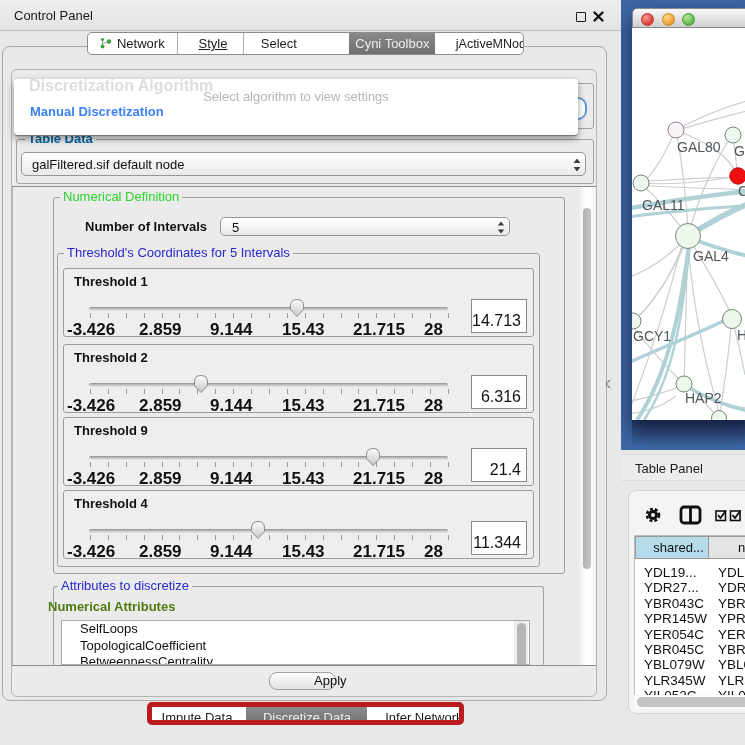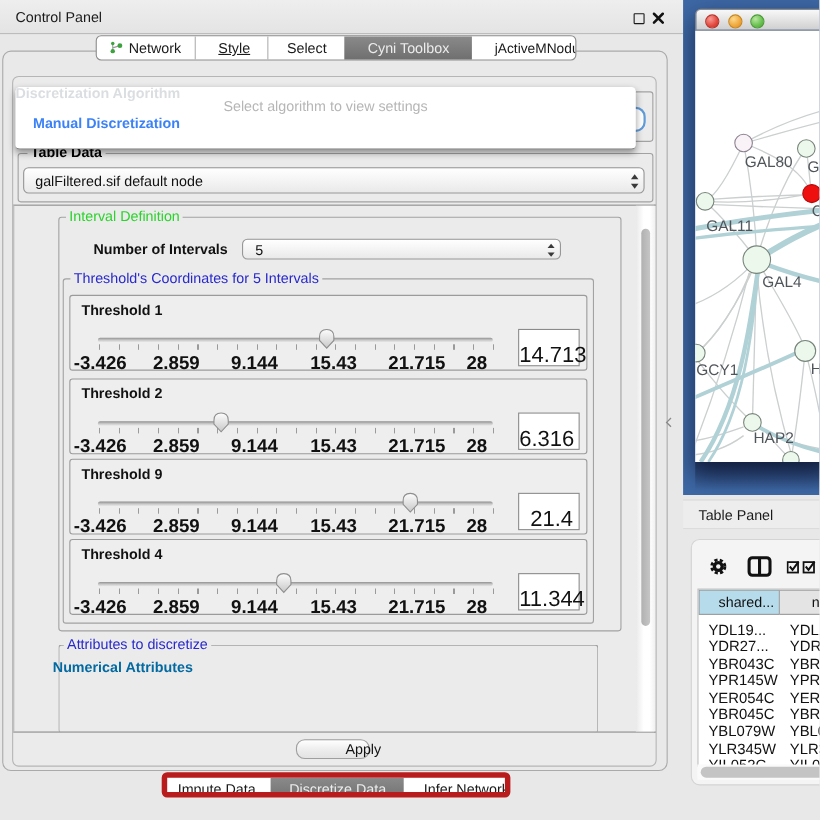--- a/index.html
+++ b/index.html
@@ -7,21 +7,21 @@
 #stage{position:relative;width:745px;height:745px;background:#e8e8e8;}
 .gbox{position:absolute;border:1px solid #a2a2a2;border-radius:3px;}
 .gtitle{position:absolute;top:-8px;font-size:13px;line-height:14px;background:#ebebeb;padding:0 3px;white-space:nowrap;}
 .combo{position:absolute;background:linear-gradient(#ffffff,#f2f2f2 60%,#e9e9e9);border:1px solid #979797;border-radius:5px;box-sizing:border-box;}
 .combotext{position:absolute;font-size:13px;color:#111;}
 .thpanel{position:absolute;left:63px;width:471px;height:69px;border:1px solid #9b9b9b;border-radius:3px;background:#eeeeee;box-sizing:border-box;}
 .thlabel{position:absolute;left:10px;top:5px;font-weight:bold;font-size:13px;color:#111;}
 .track{position:absolute;left:25px;top:38px;width:359px;height:4px;border-radius:2px;background:linear-gradient(#8f8f8f,#c9c9c9 55%,#e8e8e8);border:0;}
 .ticks{position:absolute;left:26px;top:44px;width:360px;height:5px;background-image:repeating-linear-gradient(90deg,#9a9a9a 0px,#9a9a9a 1px,transparent 1px,transparent 17.9px);}
 .tlabel{position:absolute;top:51px;font-size:17px;font-weight:bold;color:#111;width:50px;text-align:left;}
-.vbox{position:absolute;left:407px;top:30px;width:56px;height:34px;background:#fff;border:1px solid #8a8a8a;box-sizing:border-box;font-size:20px;color:#111;text-align:right;padding:12px 5px 0 0;}
+.vbox{position:absolute;left:407px;top:30px;width:56px;height:34px;background:#fff;border:1px solid #8a8a8a;box-sizing:border-box;font-size:16px;color:#111;text-align:right;padding:12px 5px 0 0;}
 .seg{display:inline-block;height:22px;line-height:22px;font-size:13px;color:#1a1a1a;text-align:center;box-sizing:border-box;}
 .segdark{background:linear-gradient(#8a8a8a,#6e6e6e);color:#ececec;}
 .sep{display:inline-block;width:1px;height:22px;background:#b0b0b0;vertical-align:top;}
 .item{font-size:13px;color:#111;}
 </style></head>
 <body>
 <div id="stage">
 
 <div class="abs" style="left:0;top:0;width:621px;height:30px;background:linear-gradient(#eeeeee,#e4e4e4);border-bottom:1px solid #bcbcbc;"></div>
 <div class="abs" style="left:14px;top:8px;font-size:13px;color:#1a1a1a;">Control Panel</div>
@@ -36,45 +36,45 @@
 
 <div class="abs" style="left:87px;top:32px;width:437px;height:23px;background:#ffffff;border:1px solid #8d8d8d;border-radius:5px;box-sizing:border-box;overflow:hidden;white-space:nowrap;">
  <div class="seg" style="width:89px;"><svg width="13" height="13" style="vertical-align:-2px;">
           <path d="M2.5,2.5 L2.5,9.5 M2.5,6.5 L9,4.5" stroke="#9a9a9a" stroke-width="1"></path>
           <circle cx="2.5" cy="2.5" r="1.6" fill="#3da23d"></circle>
           <circle cx="2.5" cy="9.5" r="2" fill="#3da23d"></circle>
           <circle cx="9" cy="4.5" r="2.2" fill="#3da23d"></circle>
         </svg> Network</div><div class="sep"></div>
  <div class="seg" style="width:61px;text-decoration:underline;">Style</div><div class="sep"></div>
  <div class="seg" style="width:60px;">Select</div>
- <div class="seg segdark" style="width:116px;">Cyni Toolbox</div>
+ <div class="seg segdark" style="width:86px;margin-left:36px;">Cyni Toolbox</div>
  <div class="seg" style="width:125px;font-size:12.5px;">jActiveMNodules</div>
 </div>
 
 <div class="gbox" style="left:16px;top:139px;width:576px;height:43px;">
-  <div class="gtitle" style="left:8px;font-weight:bold;color:#000000;">Table Data</div>
+  <div class="gtitle" style="left:8px;font-weight:bold;color:#0369a1;">Table Data</div>
 </div>
 <div class="combo" style="left:21px;top:152px;width:565px;height:24px;"></div>
 <div class="combotext" style="left:32px;top:157px;">galFiltered.sif default node</div>
 <svg class="abs" style="left:573px;top:158px;" width="8" height="14">
       <path d="M4,0.5 L7.4,5 L0.6,5 Z" fill="#3a3a3a"></path>
       <path d="M4,13.5 L7.4,9 L0.6,9 Z" fill="#3a3a3a"></path>
     </svg>
 
 <div class="gbox" style="left:16px;top:83px;width:576px;height:44px;"></div>
 
 <div class="abs" style="left:540px;top:97px;width:47px;height:23px;border:2.5px solid #5f9bd8;border-radius:9px;background:#fff;box-sizing:border-box;"></div>
 
 <div class="abs" style="left:12px;top:186px;width:584px;height:480px;border-top:1px solid #8c8c8c;border-bottom:1px solid #8c8c8c;border-left:1px solid #b5b5b5;border-right:1px solid #8c8c8c;background:#ebebeb;box-sizing:border-box;"></div>
 
 <div class="abs" style="left:578px;top:187px;width:18px;height:478px;background:linear-gradient(90deg,#e9e9e9,#ffffff 40%,#ffffff 70%,#efefef);"></div>
 <div class="abs" style="left:583px;top:208px;width:8px;height:361px;background:linear-gradient(90deg,#b0b0b0,#c6c6c6);border-radius:4px;"></div>
 
 <div class="gbox" style="left:53px;top:197px;width:510px;height:375px;">
-  <div class="gtitle" style="left:6px;color:#2cd32c;">Interval Definition</div>
+  <div class="gtitle" style="left:6px;color:#2cd32c;">Numerical Definition</div>
 </div>
 <div class="abs" style="left:85px;top:219px;font-size:13px;font-weight:bold;color:#111;">Number of Intervals</div>
 <div class="combo" style="left:220px;top:217px;width:290px;height:19px;"></div>
 <div class="combotext" style="left:232px;top:220px;">5</div>
 <svg class="abs" style="left:497px;top:221px;" width="8" height="13">
       <path d="M4,0.5 L7.2,4.5 L0.8,4.5 Z" fill="#3a3a3a"></path>
       <path d="M4,12.5 L7.2,8.5 L0.8,8.5 Z" fill="#3a3a3a"></path>
     </svg>
 
 <div class="gbox" style="left:57px;top:253px;width:481px;height:312px;">
@@ -147,21 +147,28 @@
   <div class="tlabel" style="left:360px;">28</div>
   <svg class="abs" style="left:186px;top:29px;" width="16" height="20">
         <path d="M1.5,8 Q1.5,1.5 8,1.5 Q14.5,1.5 14.5,8 L14.5,11.5 L8,18.5 L1.5,11.5 Z" fill="url(#g1)" stroke="#8e8e8e"></path>
       </svg>
   <div class="vbox">11.344</div>
 </div>
 
 <div class="gbox" style="left:53px;top:586px;width:489px;height:79px;border-bottom:none;">
   <div class="gtitle" style="left:4px;color:#2828cc;">Attributes to discretize</div>
 </div>
-<div class="abs" style="left:48px;top:599px;font-size:13px;font-weight:bold;color:#0369a1;">Numerical Attributes</div>
+<div class="abs" style="left:48px;top:599px;font-size:13px;font-weight:bold;color:#4d7c0f;">Numerical Attributes</div>
+<div class="abs" style="left:61px;top:620px;width:469px;height:45px;background:#ffffff;border:1px solid #aaa;box-sizing:border-box;overflow:hidden;">
+  <div class="item" style="position:absolute;left:18px;top:0px;">SelfLoops</div>
+  <div class="item" style="position:absolute;left:18px;top:17px;">TopologicalCoefficient</div>
+  <div class="item" style="position:absolute;left:18px;top:33px;">BetweennessCentrality</div>
+  <div class="abs" style="right:1px;top:0;width:14px;height:45px;background:#ededed;"></div>
+  <div class="abs" style="right:3px;top:2px;width:9px;height:43px;background:#b5b5b5;border-radius:4.5px;"></div>
+</div>
 
 <div class="abs" style="left:269px;top:672px;width:67px;height:18px;background:linear-gradient(#ffffff,#eeeeee 50%,#e3e3e3);border:1px solid #9f9f9f;border-radius:8px;box-sizing:border-box;text-align:center;font-size:13px;color:#111;line-height:16px;padding-left:44px;">Apply</div>
 
 <div class="abs" style="left:147px;top:702px;width:317px;height:23px;background:#ffffff;border:5px solid #b91c1c;border-radius:5px;box-sizing:border-box;overflow:hidden;white-space:nowrap;">
  <div class="seg" style="width:90px;">Impute Data</div>
  <div class="seg segdark" style="width:121px;">Discretize Data</div>
  <div class="seg" style="width:104px;">Infer Network</div>
 </div>
 
 <svg class="abs" style="left:604px;top:378px;" width="8" height="12">
@@ -269,18 +276,18 @@
     <div class="abs" style="left:74px;top:0;width:40px;height:23px;background:#e4e4e4;border:1px solid #9a9a9a;border-left:none;box-sizing:border-box;font-size:13px;color:#111;line-height:22px;padding-left:29px;">na</div>
     <div class="abs" style="left:9px;top:29px;font-size:13.5px;color:#111;line-height:15.4px;">YDL19...<br>YDR27...<br>YBR043C<br>YPR145W<br>YER054C<br>YBR045C<br>YBL079W<br>YLR345W<br>YIL052C</div>
     <div class="abs" style="left:83px;top:29px;font-size:13.5px;color:#111;line-height:15.4px;">YDL1<br>YDR2<br>YBR0<br>YPR1<br>YER0<br>YBR0<br>YBL0<br>YLR3<br>YIL0</div>
   </div>
   <div class="abs" style="left:5px;top:204px;width:115px;height:14px;background:#fafafa;">
     <div class="abs" style="left:3px;top:2px;width:114px;height:10px;background:#c4c4c4;border-radius:5px;"></div>
   </div>
 </div>
 
 <div class="abs" style="left:14px;top:79px;width:564px;height:56px;background:#ffffff;border-radius:4px;border-bottom:1px solid #777;box-shadow:0 3px 7px rgba(0,0,0,0.4);">
-  <div class="abs" style="left:0;top:-2px;font-size:13px;font-weight:bold;color:#dbdee1;">Discretization Algorithm</div>
+  <div class="abs" style="left:15px;top:-2px;font-size:16px;font-weight:bold;color:#dbdee1;">Discretization Algorithm</div>
   <div class="abs" style="left:0;top:10px;width:564px;text-align:center;font-size:13px;color:#b6b6b6;">Select algorithm to view settings</div>
   <div class="abs" style="left:16px;top:25px;font-size:13px;font-weight:bold;color:#3b82f6;">Manual Discretization</div>
 </div>
 
 </div>
 
 </body></html>

